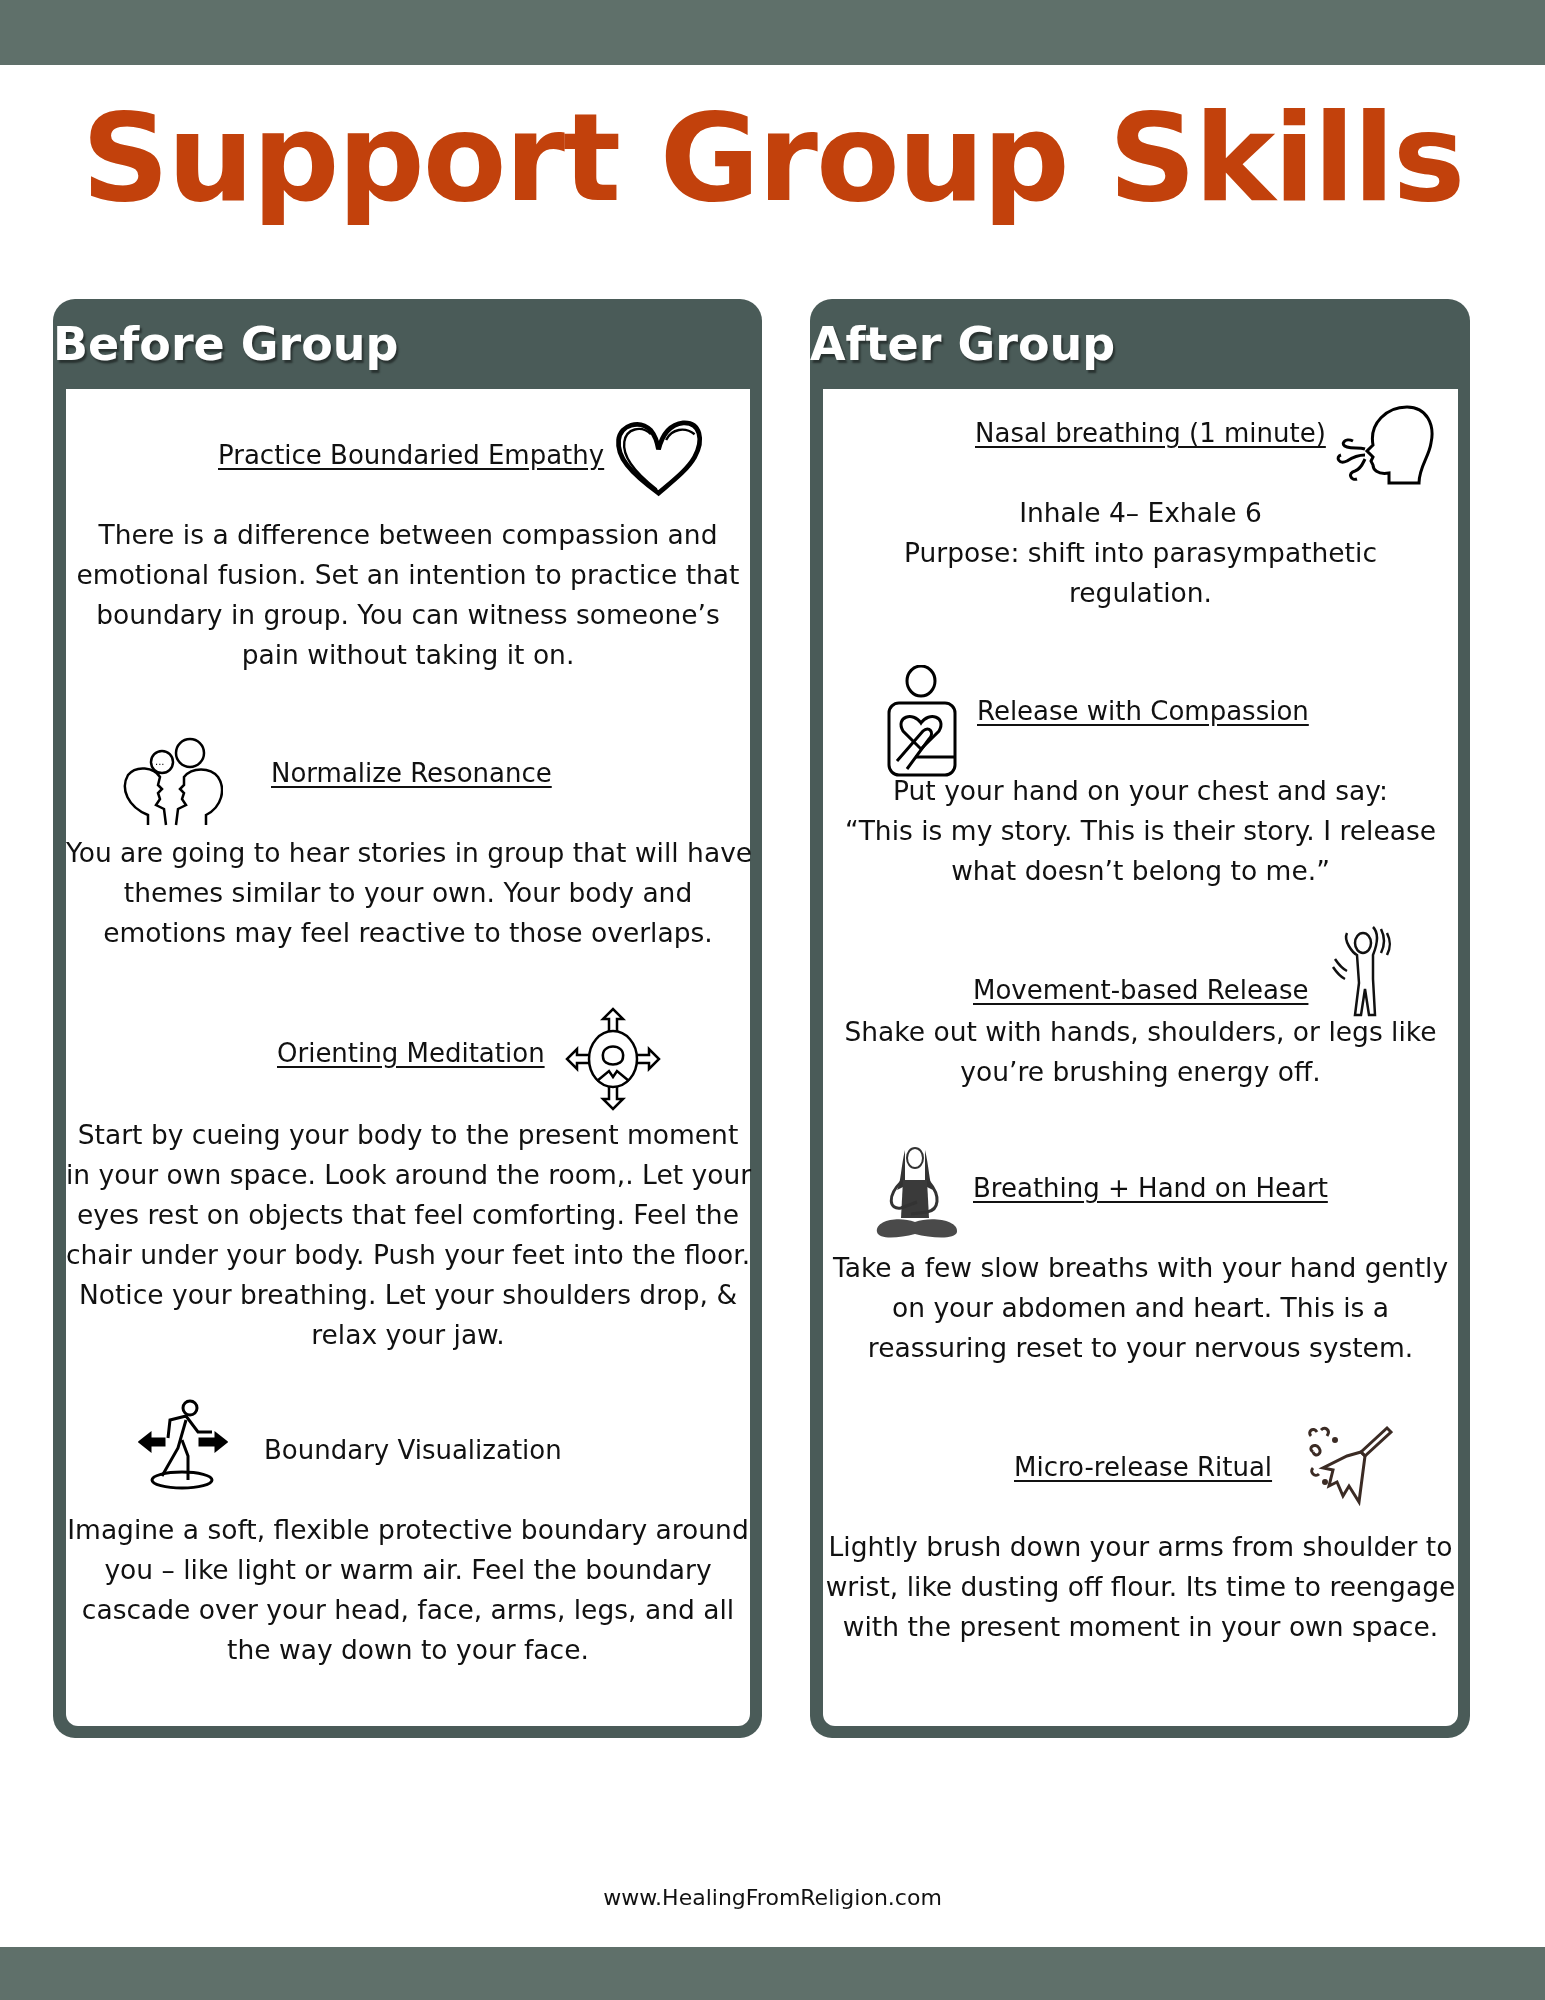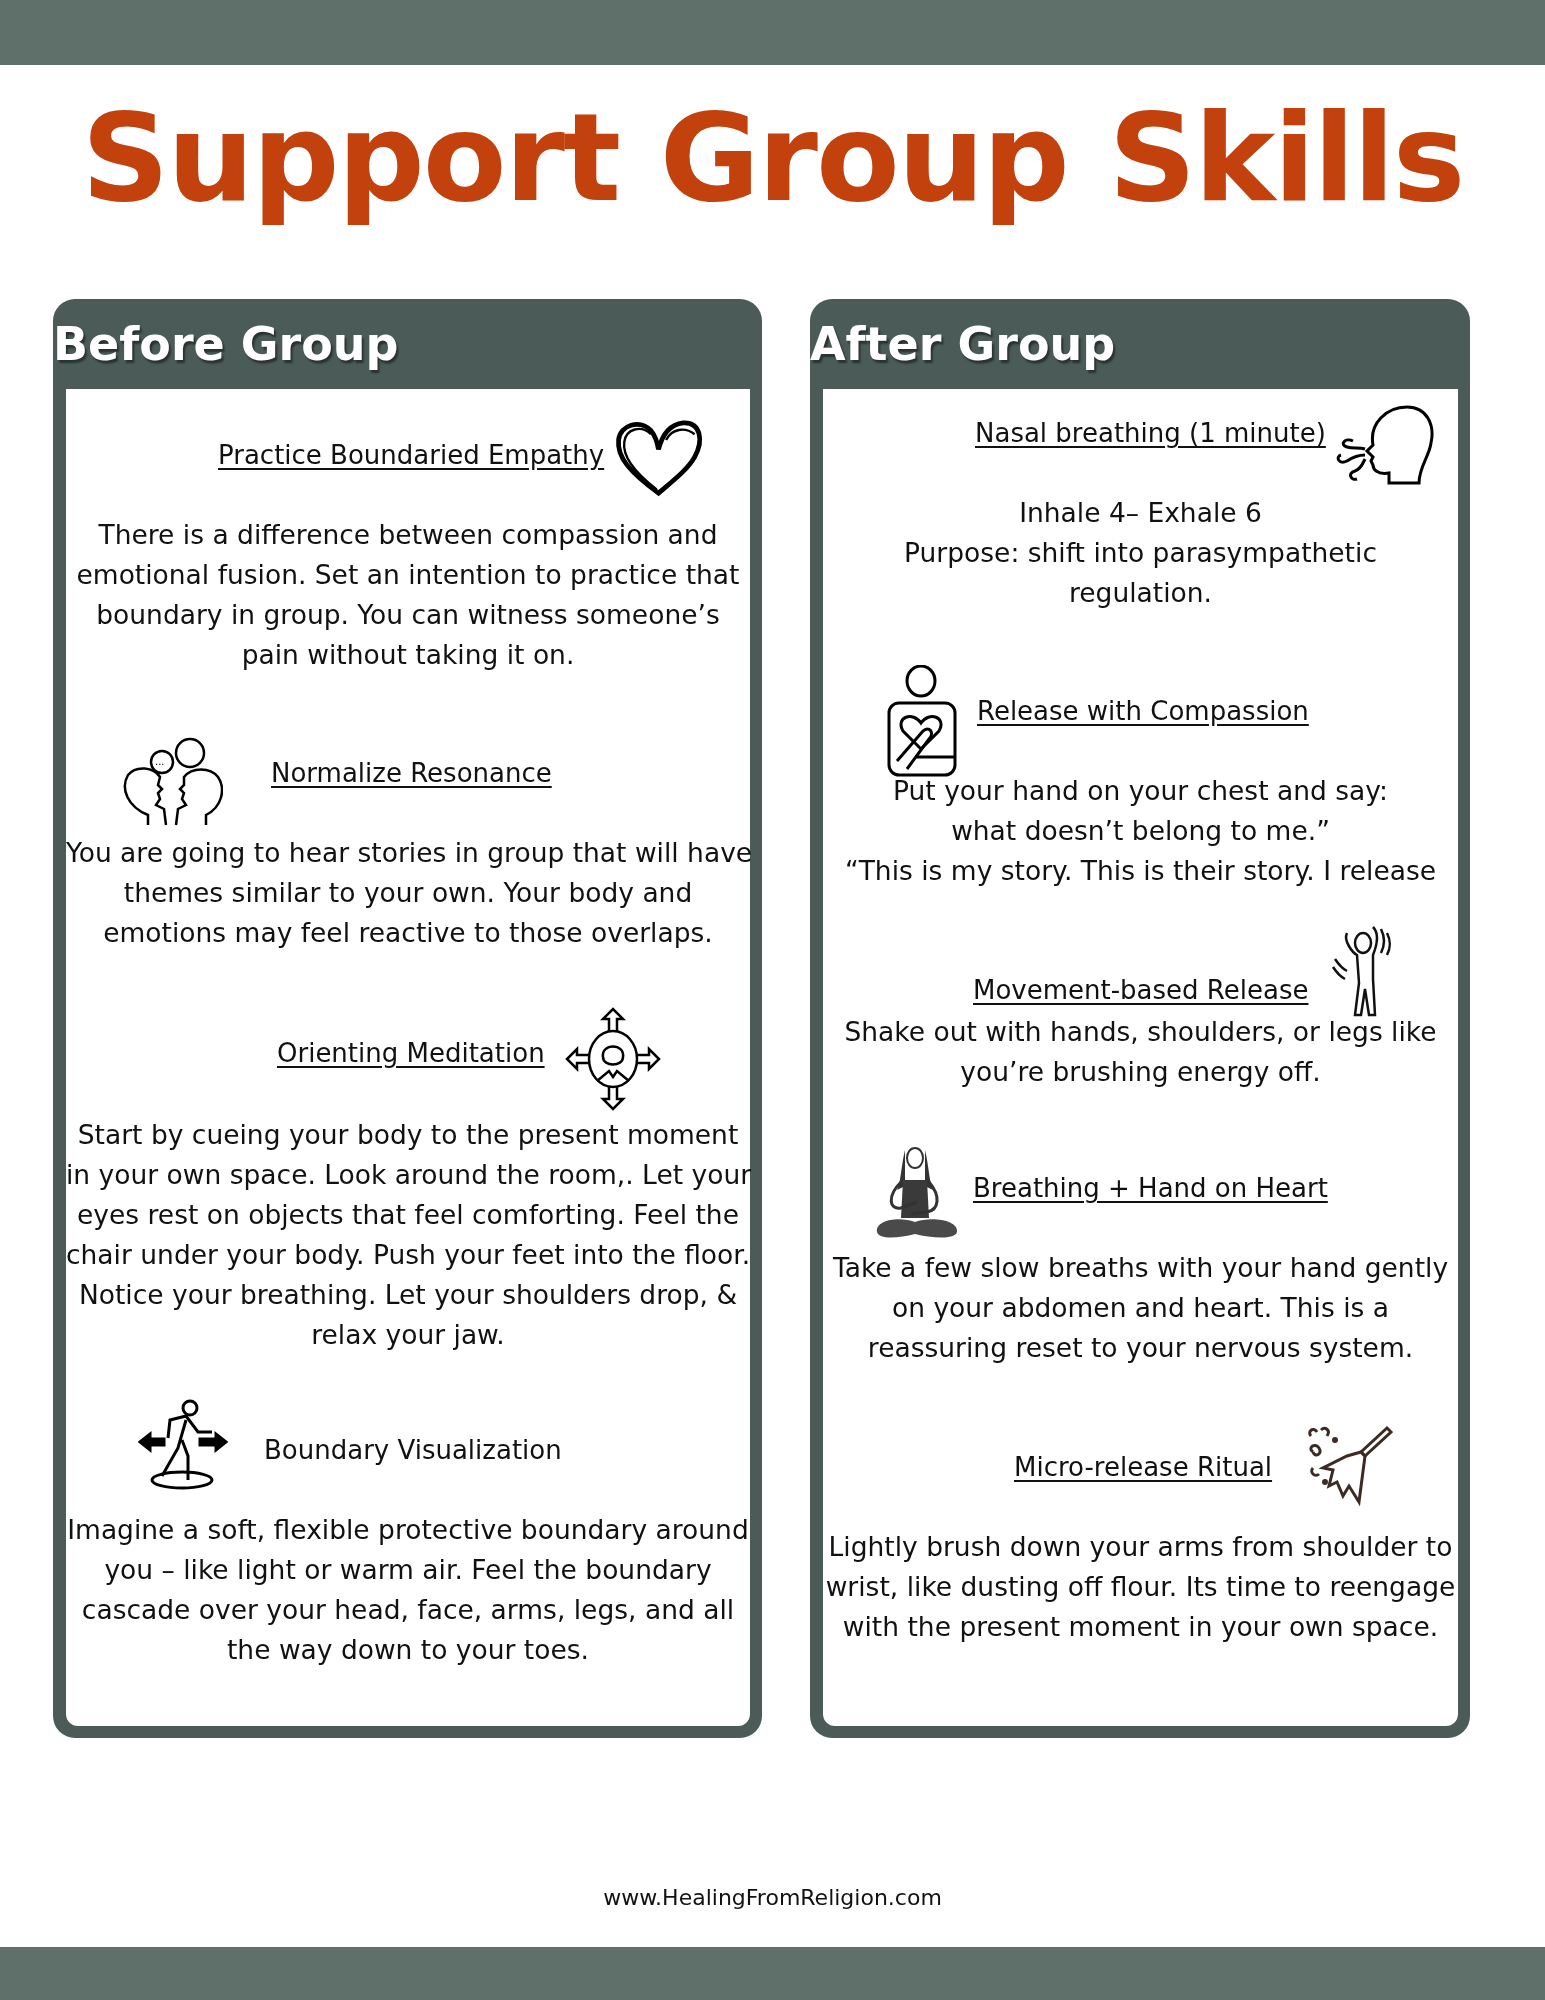--- a/index.html
+++ b/index.html
@@ -102,21 +102,21 @@
         <ellipse cx="44" cy="82" rx="30" ry="8"></ellipse>
         <path d="M2 44 L12 36 L12 41 L26 41 L26 47 L12 47 L12 52 Z" fill="#000"></path>
         <path d="M88 44 L78 36 L78 41 L62 41 L62 47 L78 47 L78 52 Z" fill="#000"></path>
       </svg>
     </div>
     <div class="sec-title plain" style="left:198px; top:1045px;">Boundary Visualization</div>
     <div class="sec-body" style="top:1121px;">
       <span>Imagine a soft, flexible protective boundary around</span>
       <span>you – like light or warm air. Feel the boundary</span>
       <span>cascade over your head, face, arms, legs, and all</span>
-      <span>the way down to your toes.</span>
+      <span>the way down to your face.</span>
     </div>
   </div>
 </div>
 
 <div id="panel-after" class="panel">
   <div class="panel-header">After Group</div>
   <div class="panel-body">
 
     <div class="sec-title" style="left:152px; top:28px;">Nasal breathing (1 minute)</div>
     <div class="icon" style="left:508px; top:14px; width:104px; height:84px;">
@@ -138,22 +138,22 @@
         <ellipse cx="36" cy="16" rx="14" ry="15"></ellipse>
         <rect x="4" y="38" width="66" height="72" rx="10"></rect>
         <path d="M36 58 C 28 46, 10 52, 18 66 L36 84 L54 66 C 62 52, 44 46, 36 58 Z"></path>
         <path d="M12 96 L38 66 C 44 60, 50 68, 44 74 L22 104"></path>
         <path d="M30 92 L70 92"></path>
       </svg>
     </div>
     <div class="sec-title" style="left:154px; top:306px;">Release with Compassion</div>
     <div class="sec-body" style="top:382px;">
       <span>Put your hand on your chest and say:</span>
+      <span>“This is my story. This is their story. I release</span>
       <span>what doesn’t belong to me.”</span>
-      <span>“This is my story. This is their story. I release</span>
     </div>
 
     <div class="sec-title" style="left:150px; top:585px;">Movement-based Release</div>
     <div class="icon" style="left:506px; top:534px; width:66px; height:96px;">
       <svg viewBox="0 0 66 96" fill="none" stroke="#111" stroke-width="2.5">
         <ellipse cx="34" cy="20" rx="8" ry="10"></ellipse>
         <path d="M18 10 C 14 18, 24 30, 28 32 L30 60 L26 92 L32 92 L36 66 L40 92 L46 92 L44 56 L44 32 C 48 22, 50 10, 44 4"></path>
         <path d="M6 36 C 10 42, 14 46, 18 48"></path>
         <path d="M4 44 C 8 50, 12 54, 16 56"></path>
         <path d="M52 6 C 56 14, 56 22, 52 30"></path>

